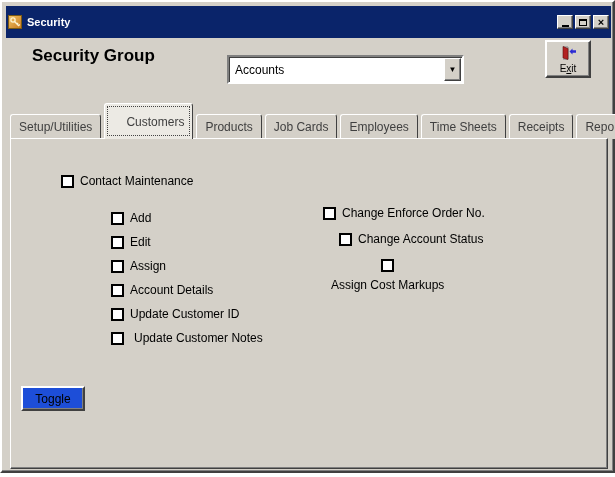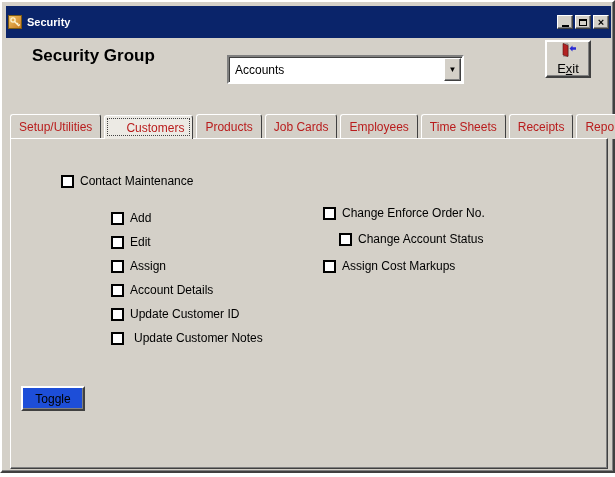--- a/index.html
+++ b/index.html
@@ -48,21 +48,21 @@
     width:17px; height:23px; margin-right:1px; background:#d4d0c8;
     border:1px solid; border-color:#ffffff #404040 #404040 #ffffff;
     box-shadow: inset -1px -1px 0 #808080;
     display:flex; align-items:center; justify-content:center; font-size:8px; color:#000;
   }
   .exit-btn {
     position:absolute; left:543px; top:38px; width:46px; height:38px;
     background:#d4d0c8; border:2px solid; border-color:#ffffff #404040 #404040 #ffffff;
     box-shadow: inset -1px -1px 0 #808080;
     display:flex; flex-direction:column; align-items:center; justify-content:center;
-    font-size:13px; color:#000; cursor:default;
+    font-size:10px; color:#000; cursor:default;
   }
   .exit-btn .accel { text-decoration:underline; }
 
   
   .tabs-row1 {
     position:absolute; left:8px; top:90px; width:597px; height:22px; display:flex;
   }
   .tab1 {
     height:22px; background:#d4d0c8;
     border:1px solid; border-color:#ffffff #404040 #d4d0c8 #ffffff;
@@ -75,24 +75,24 @@
 
   .tabs-row2 {
     position:absolute; left:8px; top:109px; width:597px; height:28px;
     display:flex; align-items:flex-end; gap:3px;
   }
   .tab2 {
     height:25px; padding:0 8px; background:#d4d0c8;
     border:1px solid; border-color:#ffffff #404040 #d4d0c8 #ffffff;
     border-radius:3px 3px 0 0;
     display:flex; align-items:center; justify-content:center;
-    font-size:12px; color:#b91c1c; white-space:nowrap; cursor:default;
+    font-size:12px; color:#404040; white-space:nowrap; cursor:default;
   }
   .tab2.active {
-    height:24px; background:#eceae4; z-index:3; position:relative;
+    height:36px; background:#eceae4; z-index:3; position:relative;
     border-bottom:none;
     outline:1px dotted #444; outline-offset:-4px;padding-left:21px;
   }
 
   
   .panel {
     position:absolute; left:8px; top:136px; width:598px; height:331px;
     background:#d4d0c8;
     border:1px solid; border-color:#ffffff #404040 #404040 #ffffff;
     box-shadow: inset -1px -1px 0 #808080;
@@ -106,21 +106,21 @@
 
   .pos-main { left:50px;  top:35px; }
   .pos-l0   { left:100px; top:72px; }
   .pos-l1   { left:100px; top:96px; }
   .pos-l2   { left:100px; top:120px; }
   .pos-l3   { left:100px; top:144px; }
   .pos-l4   { left:100px; top:168px; }
   .pos-l5   { left:100px; top:192px;gap:10px; }
   .pos-r0   { left:312px; top:67px; }
   .pos-r1   { left:312px; top:93px;padding-left:16px; }
-  .pos-r2   { left:312px; top:120px; }
+  .pos-r2   { left:320px; top:120px;flex-direction:column; }
 
   .toggle-btn {
     position:absolute; left:10px; top:247px; width:64px; height:25px;
     background:#1d4ed8; border:2px solid; border-color:#ffffff #404040 #404040 #ffffff;
     box-shadow: inset -1px -1px 0 #808080;
     display:flex; align-items:center; justify-content:center;
     font-size:12px; color:#000; cursor:default;
   }
 </style>
 </head>

